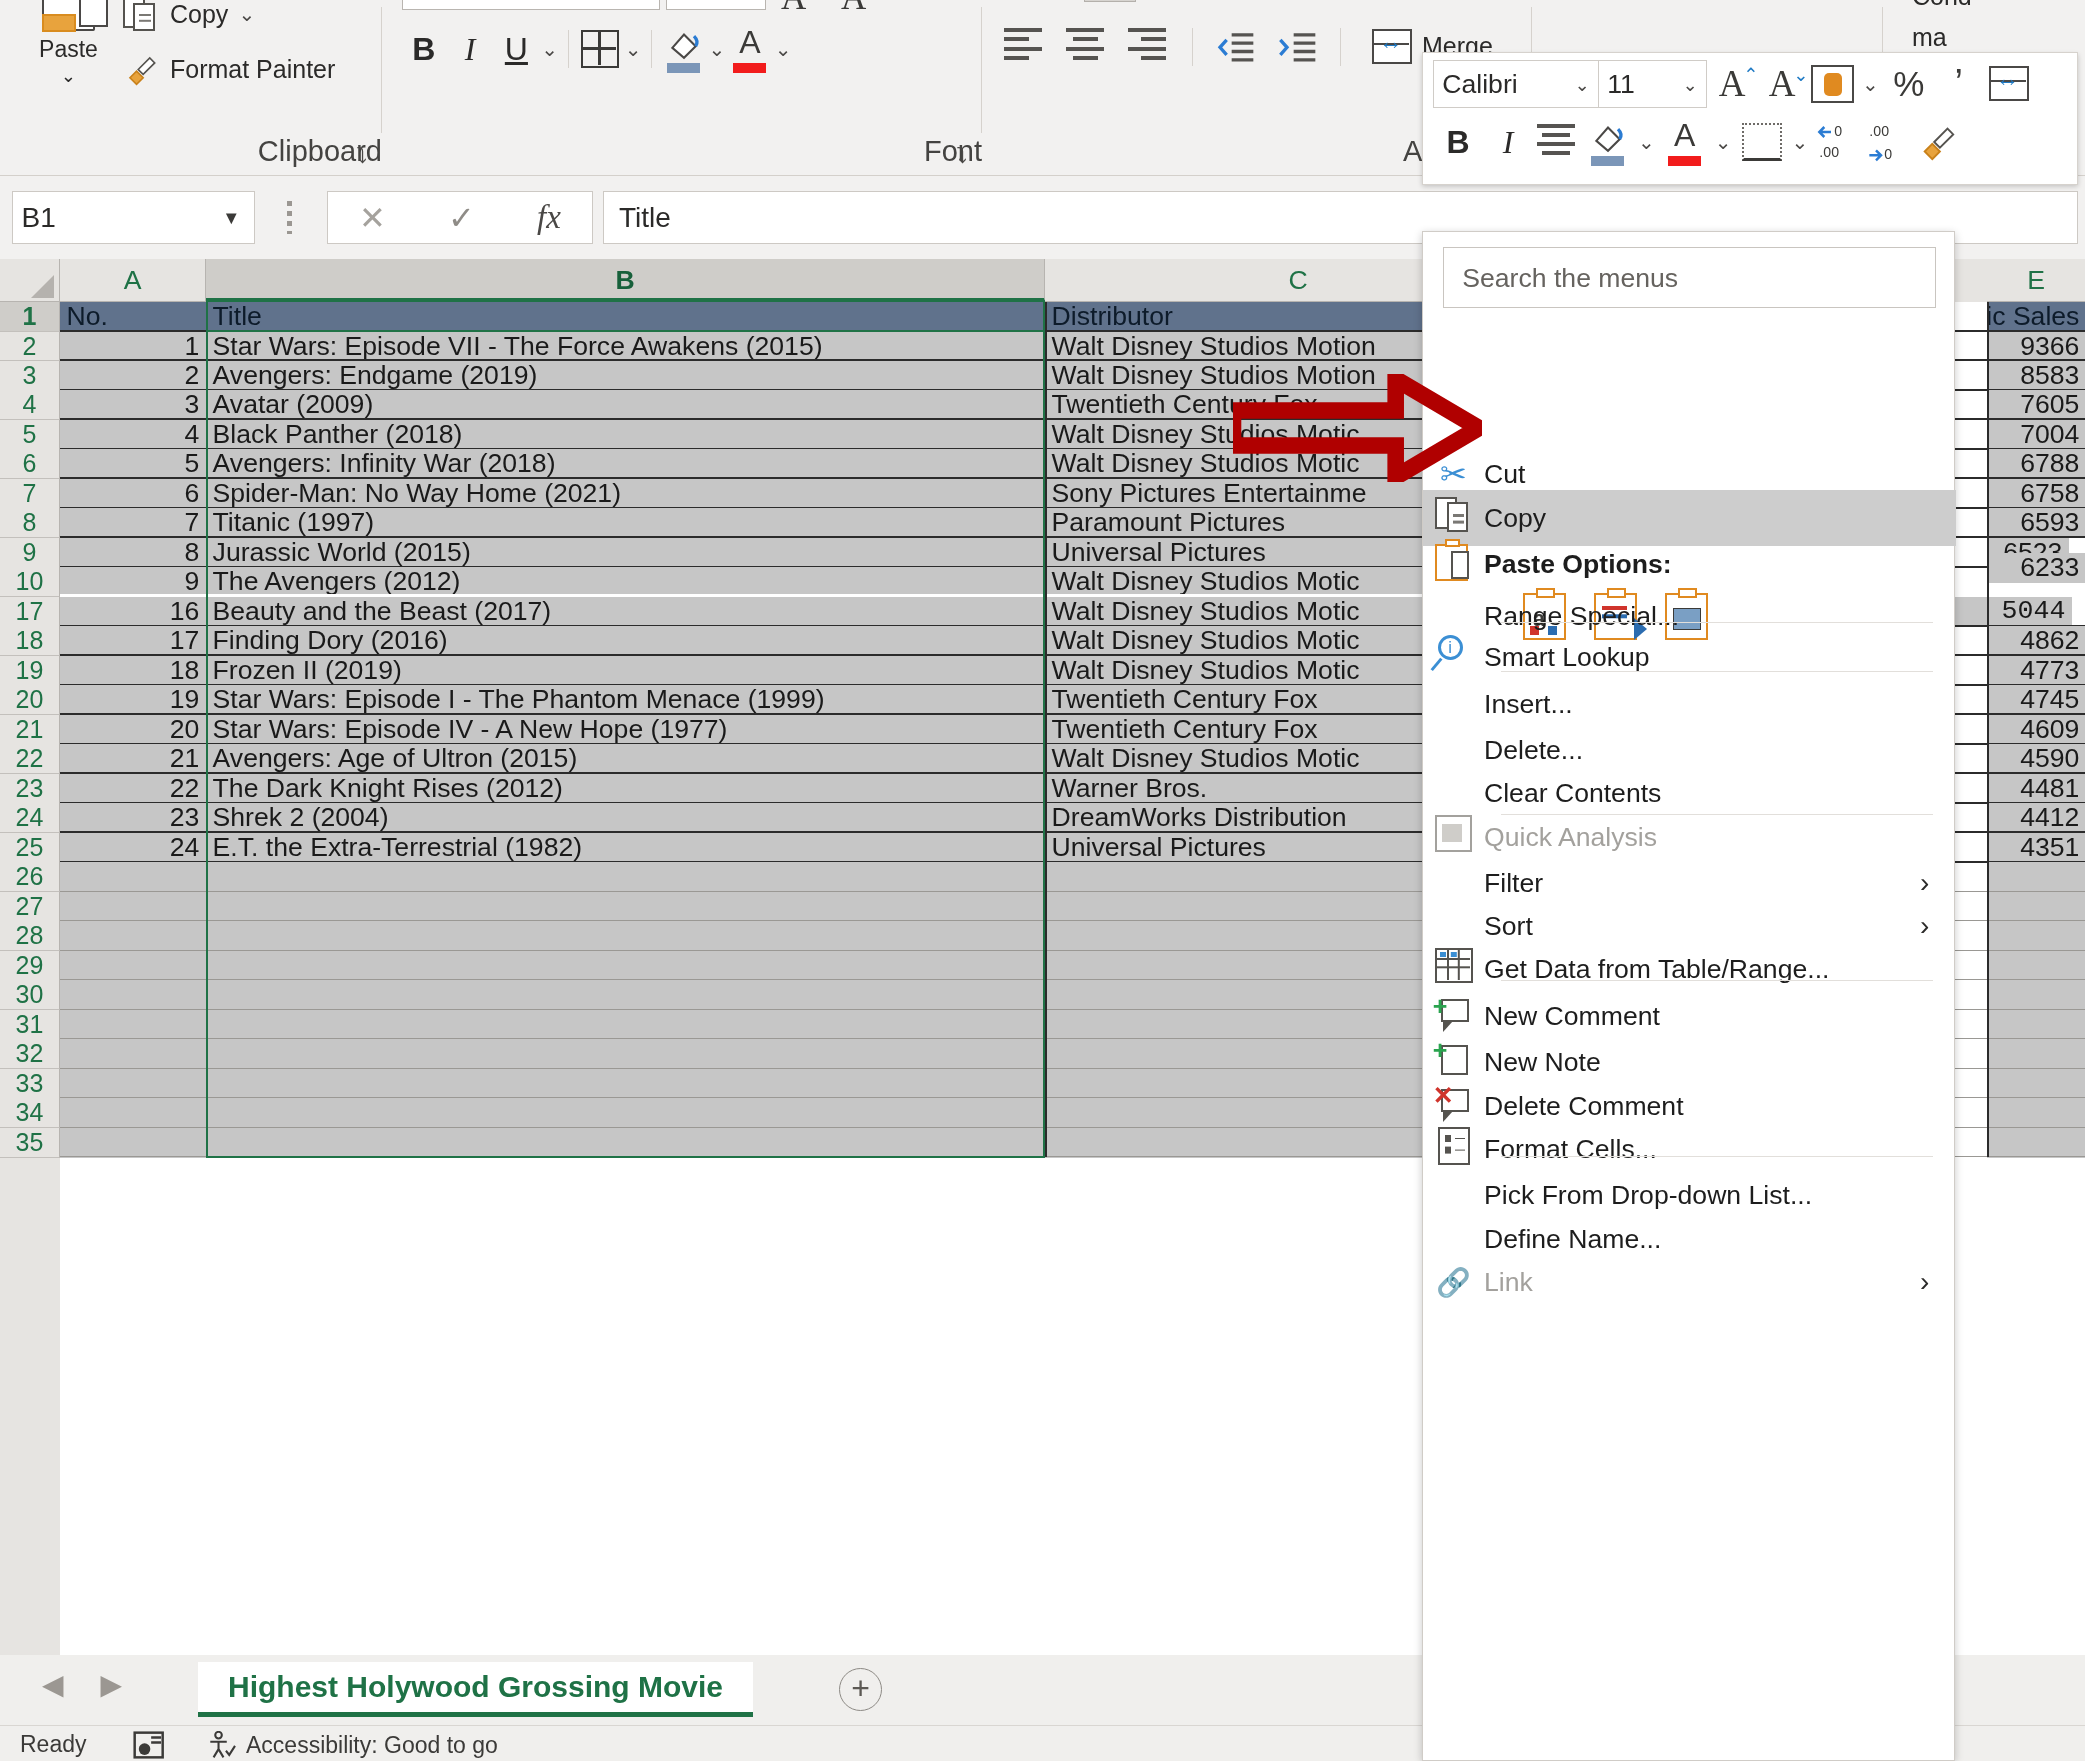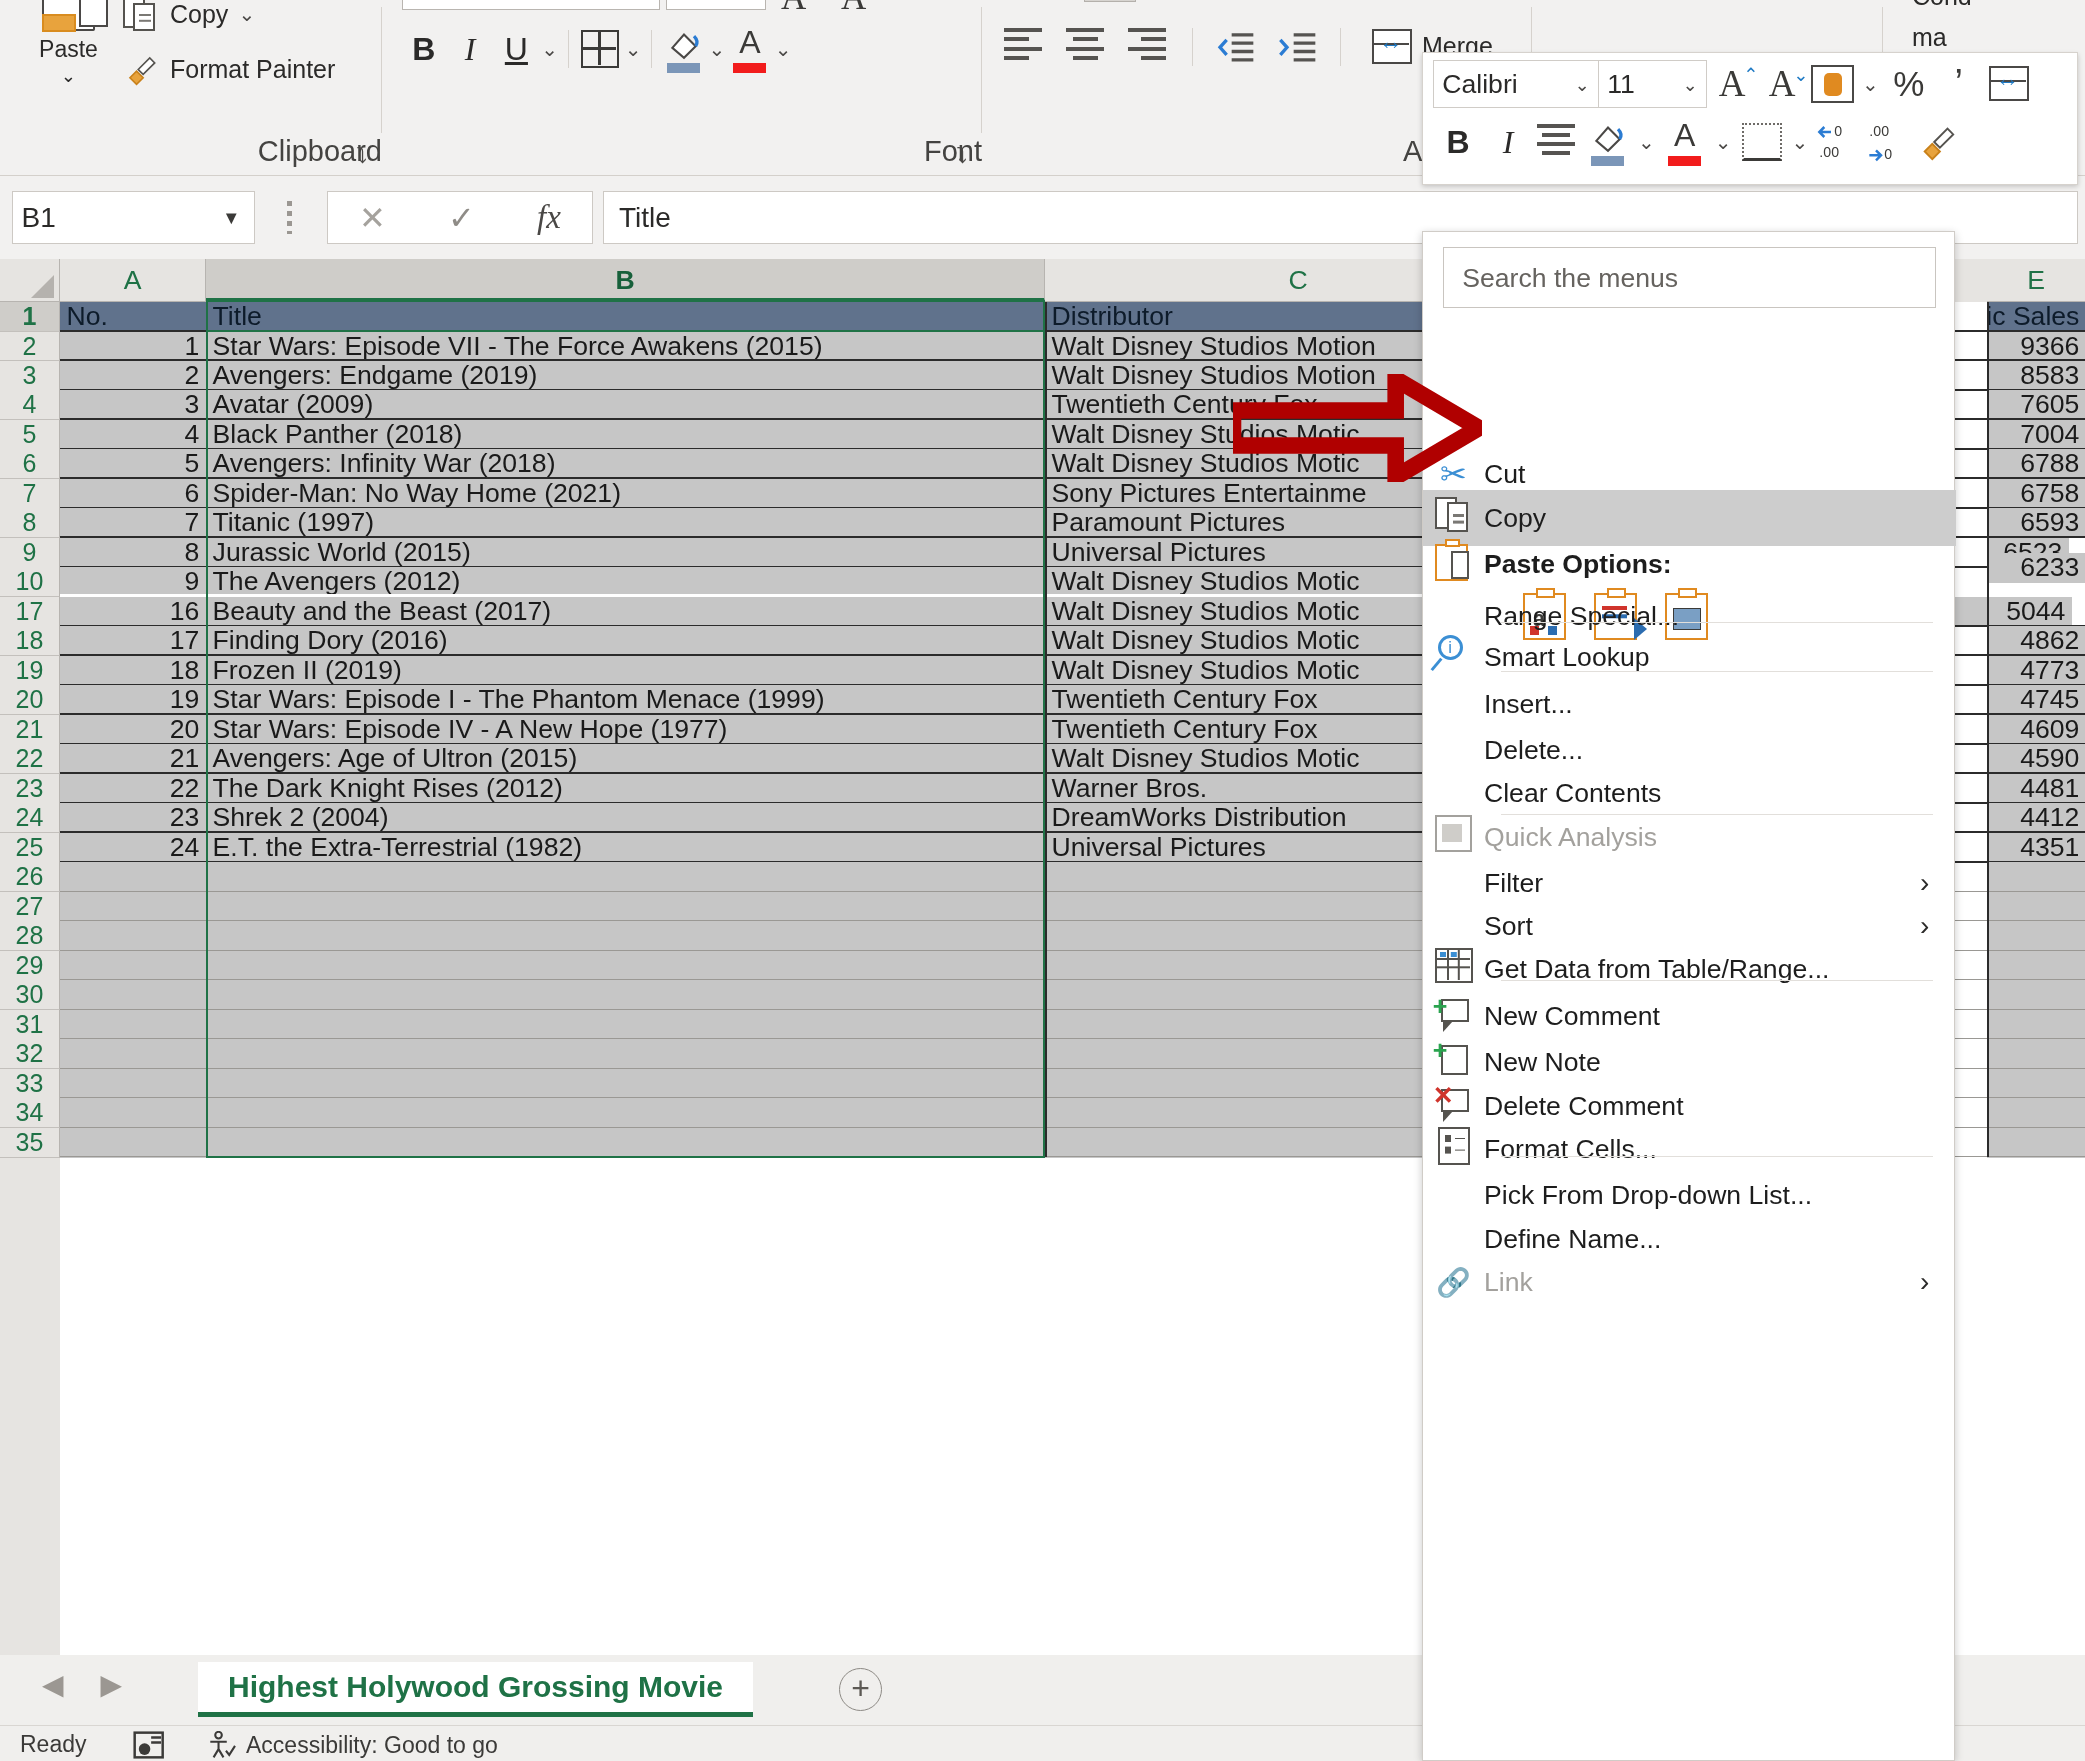--- a/index.html
+++ b/index.html
@@ -568,21 +568,21 @@
         <div class="cell num data" style="left: 1927px; top: 236px; width: 82px; height: 29.5px;">6523</div>
         <div class="hline" style="left: 0px; top: 264px; width: 2026px;"></div>
         <div class="cell  data num" style="left: 0px; top: 265px; width: 146px; height: 29.5px;">9</div>
         <div class="cell  data" style="left: 146px; top: 265px; width: 839px; height: 29.5px;">The Avengers (2012)</div>
         <div class="cell  data" style="left: 985px; top: 265px; width: 507px; height: 29.5px;">Walt Disney Studios Motic</div>
         <div class="cell num data" style="left: 1927px; top: 251px; width: 99px; height: 29.5px;">6233</div>
         <div class="hline" style="left: 0px; top: 293px; width: 2026px;"></div>
         <div class="cell  data num" style="left: 0px; top: 295px; width: 146px; height: 29.5px;">16</div>
         <div class="cell  data" style="left: 146px; top: 295px; width: 839px; height: 29.5px;">Beauty and the Beast (2017)</div>
         <div class="cell  data" style="left: 985px; top: 295px; width: 507px; height: 29.5px;">Walt Disney Studios Motic</div>
-        <div class="cell num data" style="left: 1892px; top: 295px; width: 120px; height: 29.5px;">5044</div>
+        <div class="cell num data" style="left: 1892px; top: 295px; width: 120px; height: 29.5px; font-family: Liberation Mono, monospace;">5044</div>
         <div class="hline" style="left: 0px; top: 323px; width: 2026px;"></div>
         <div class="cell  data num" style="left: 0px; top: 324px; width: 146px; height: 29.5px;">17</div>
         <div class="cell  data" style="left: 146px; top: 324px; width: 839px; height: 29.5px;">Finding Dory (2016)</div>
         <div class="cell  data" style="left: 985px; top: 324px; width: 507px; height: 29.5px;">Walt Disney Studios Motic</div>
         <div class="cell num data" style="left: 1927px; top: 324px; width: 99px; height: 29.5px;">4862</div>
         <div class="hline" style="left: 0px; top: 352px; width: 2026px;"></div>
         <div class="cell  data num" style="left: 0px; top: 354px; width: 146px; height: 29.5px;">18</div>
         <div class="cell  data" style="left: 146px; top: 354px; width: 839px; height: 29.5px;">Frozen II (2019)</div>
         <div class="cell  data" style="left: 985px; top: 354px; width: 507px; height: 29.5px;">Walt Disney Studios Motic</div>
         <div class="cell num data" style="left: 1927px; top: 354px; width: 99px; height: 29.5px;">4773</div>

